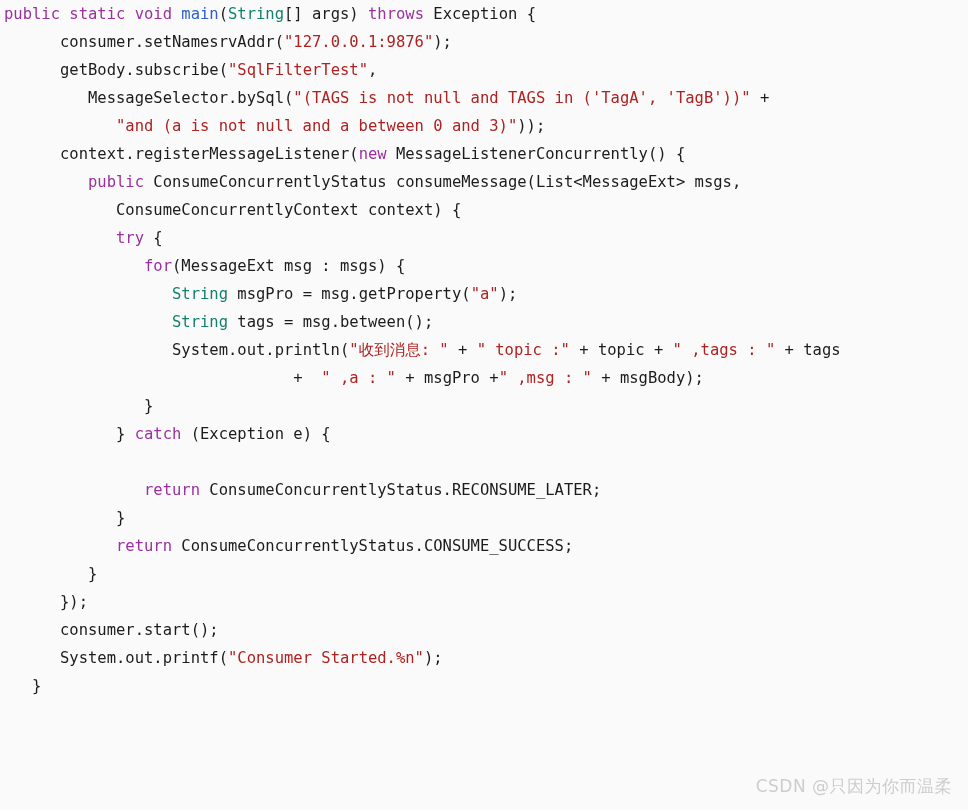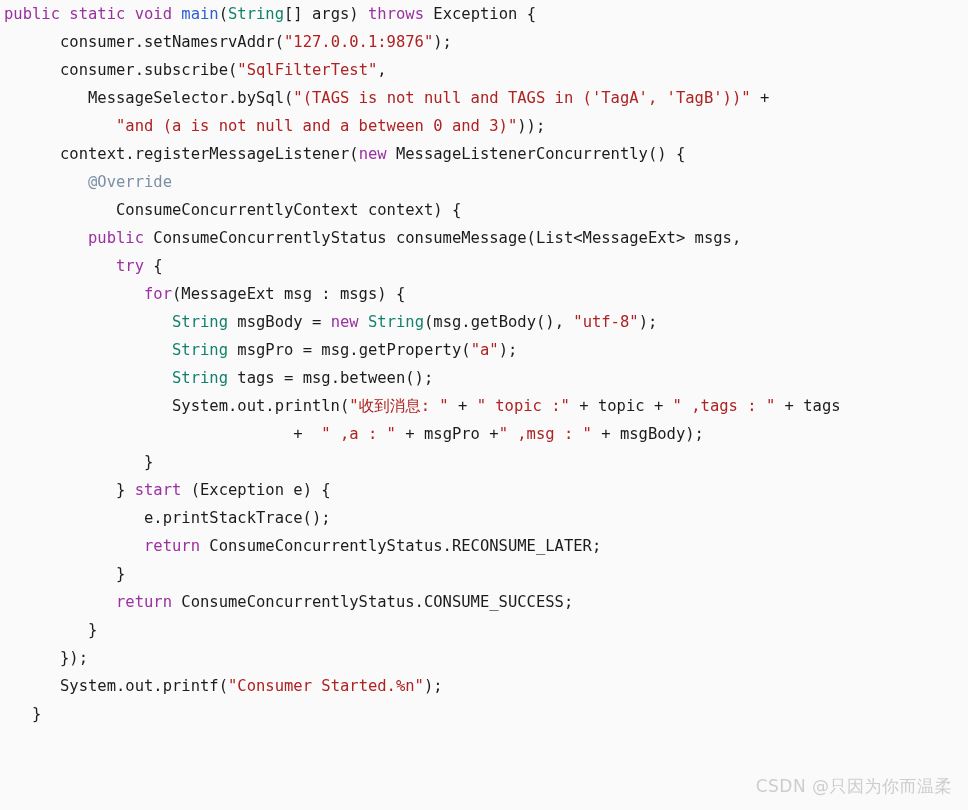--- a/index.html
+++ b/index.html
@@ -52,39 +52,38 @@
     user-select: none;
     margin-left: 12px;
   }
 </style>
 </head>
 <body>
 
 <div id="code-block">
     <div class="code-line"><span class="t-kw">public</span><span class="t-plain"> </span><span class="t-kw">static</span><span class="t-plain"> </span><span class="t-kw">void</span><span class="t-plain"> </span><span class="t-fn">main</span><span class="t-plain">(</span><span class="t-type">String</span><span class="t-plain">[] args) </span><span class="t-kw">throws</span><span class="t-plain"> Exception {</span></div>
     <div class="code-line"><span class="t-plain">      </span><span class="t-plain">consumer.setNamesrvAddr(</span><span class="t-str">"127.0.0.1:9876"</span><span class="t-plain">);</span></div>
-    <div class="code-line"><span class="t-plain">      </span><span class="t-plain">consumer.subscribe(</span><span class="t-str">"SqlFilterTest"</span><span class="t-plain">,</span></div>
+    <div class="code-line"><span class="t-plain">      </span><span class="t-plain">getBody.subscribe(</span><span class="t-str">"SqlFilterTest"</span><span class="t-plain">,</span></div>
     <div class="code-line"><span class="t-plain">         </span><span class="t-plain">MessageSelector.bySql(</span><span class="t-str">"(TAGS is not null and TAGS in ('TagA', 'TagB'))"</span><span class="t-plain"> +</span></div>
     <div class="code-line"><span class="t-plain">            </span><span class="t-str">"and (a is not null and a between 0 and 3)"</span><span class="t-plain">));</span></div>
     <div class="code-line"><span class="t-plain">      </span><span class="t-plain">context.registerMessageListener(</span><span class="t-kw">new</span><span class="t-plain"> MessageListenerConcurrently() {</span></div>
-    <div class="code-line"><span class="t-plain">         </span><span class="t-ann">@Override</span></div>
+    <div class="code-line"><span class="t-plain">         </span><span class="t-kw">public</span><span class="t-plain"> ConsumeConcurrentlyStatus consumeMessage(List&lt;MessageExt&gt; msgs,</span></div>
     <div class="code-line"><span class="t-plain">            </span><span class="t-plain">ConsumeConcurrentlyContext context) {</span></div>
-    <div class="code-line"><span class="t-plain">         </span><span class="t-kw">public</span><span class="t-plain"> ConsumeConcurrentlyStatus consumeMessage(List&lt;MessageExt&gt; msgs,</span></div>
     <div class="code-line"><span class="t-plain">            </span><span class="t-kw">try</span><span class="t-plain"> {</span></div>
     <div class="code-line"><span class="t-plain">               </span><span class="t-kw">for</span><span class="t-plain">(MessageExt msg : msgs) {</span></div>
-    <div class="code-line"><span class="t-plain">                  </span><span class="t-type">String</span><span class="t-plain"> msgBody = </span><span class="t-kw">new</span><span class="t-plain"> </span><span class="t-type">String</span><span class="t-plain">(msg.getBody(), </span><span class="t-str">"utf-8"</span><span class="t-plain">);</span></div>
     <div class="code-line"><span class="t-plain">                  </span><span class="t-type">String</span><span class="t-plain"> msgPro = msg.getProperty(</span><span class="t-str">"a"</span><span class="t-plain">);</span></div>
     <div class="code-line"><span class="t-plain">                  </span><span class="t-type">String</span><span class="t-plain"> tags = msg.between();</span></div>
     <div class="code-line"><span class="t-plain">                  </span><span class="t-plain">System.out.println(</span><span class="t-str">"收到消息: "</span><span class="t-plain"> + </span><span class="t-str">" topic :"</span><span class="t-plain"> + topic + </span><span class="t-str">" ,tags : "</span><span class="t-plain"> + tags</span></div>
     <div class="code-line"><span class="t-plain">                               </span><span class="t-plain">+ </span><span class="t-str"> " ,a : "</span><span class="t-plain"> + msgPro +</span><span class="t-str">" ,msg : "</span><span class="t-plain"> + msgBody);</span></div>
     <div class="code-line"><span class="t-plain">               </span><span class="t-plain">}</span></div>
-    <div class="code-line"><span class="t-plain">            </span><span class="t-plain">} </span><span class="t-kw">start</span><span class="t-plain"> (Exception e) {</span></div>
-    <div class="code-line"><span class="t-plain">               </span><span class="t-plain">e.printStackTrace();</span></div>
+    <div class="code-line"><span class="t-plain">            </span><span class="t-plain">} </span><span class="t-kw">catch</span><span class="t-plain"> (Exception e) {</span></div>
+    <div class="code-line"><span class="t-plain">               </span></div>
     <div class="code-line"><span class="t-plain">               </span><span class="t-kw">return</span><span class="t-plain"> ConsumeConcurrentlyStatus.RECONSUME_LATER;</span></div>
     <div class="code-line"><span class="t-plain">            </span><span class="t-plain">}</span></div>
     <div class="code-line"><span class="t-plain">            </span><span class="t-kw">return</span><span class="t-plain"> ConsumeConcurrentlyStatus.CONSUME_SUCCESS;</span></div>
     <div class="code-line"><span class="t-plain">         </span><span class="t-plain">}</span></div>
     <div class="code-line"><span class="t-plain">      </span><span class="t-plain">});</span></div>
+    <div class="code-line"><span class="t-plain">      </span><span class="t-plain">consumer.start();</span></div>
     <div class="code-line"><span class="t-plain">      </span><span class="t-plain">System.out.printf(</span><span class="t-str">"Consumer Started.%n"</span><span class="t-plain">);</span></div>
     <div class="code-line"><span class="t-plain">   </span><span class="t-plain">}</span></div>
   </div>
 
 <div id="watermark">CSDN @只因为你而温柔</div>
 
 </body></html>

